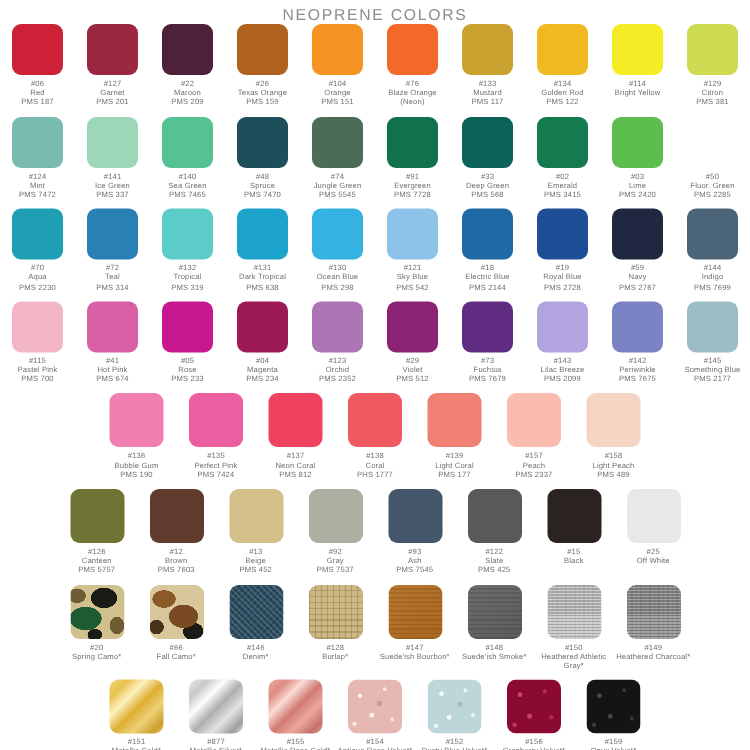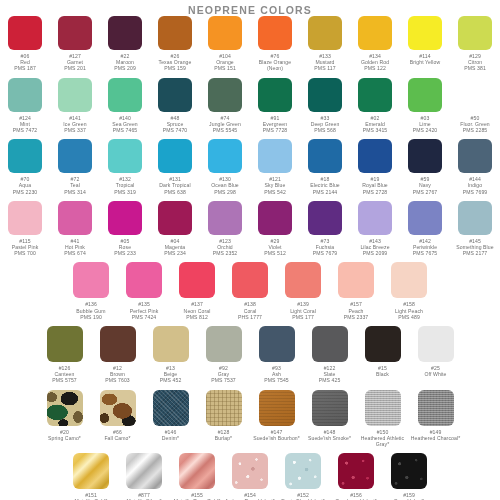--- a/index.html
+++ b/index.html
@@ -9,21 +9,21 @@
     font-family: "Liberation Sans", sans-serif;
     overflow: hidden;
   }
   .page { position: relative; width: 500px; height: 500px; }
 
   .title {
     text-align: center;
     font-size: 10.5px;
     letter-spacing: 1.15px;
     color: #8b8b8b;
-    font-weight: 700;
+    font-weight: 400;
     padding-top: 4px;
     height: 16px;
   }
 
   .grid { width: 500px; }
 
   .row {
     display: flex;
     justify-content: center;
     align-items: flex-start;

